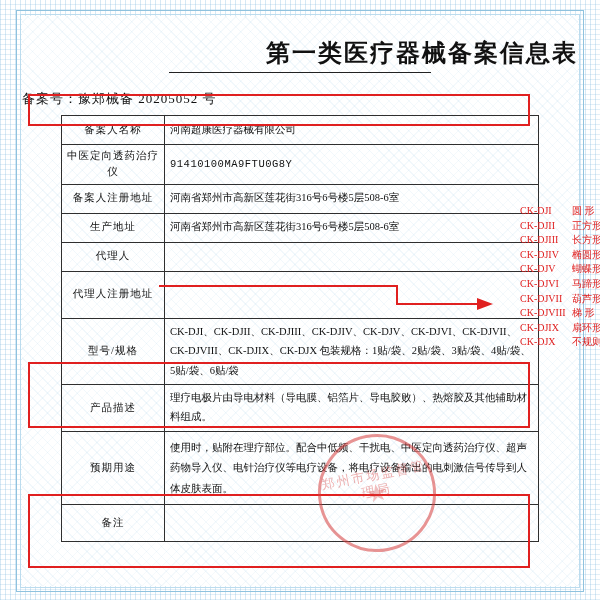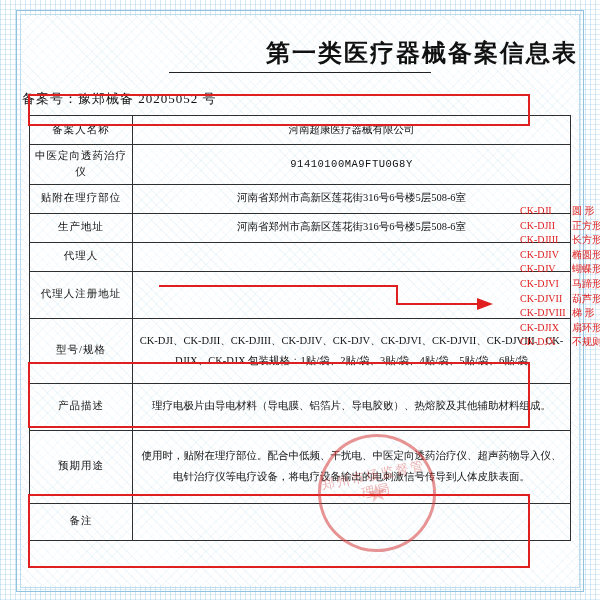--- a/index.html
+++ b/index.html
@@ -67,42 +67,42 @@
     font-family:"Liberation Serif", serif;
     font-size:13px;
     color:#111;
     margin:17px 34px 7px 0;
     letter-spacing:1px;
   }
 
   
   table.main{
     border-collapse:collapse;
-    width:542px;
+    width:478px;
     margin:0 auto;
     table-layout:fixed;
     font-family:"Liberation Serif", serif;
   }
   table.main td{
     border:1px solid #2f2f2f;
     font-size:10.5px;
     color:#111;
     vertical-align:middle;
     padding:3px 5px;
     line-height:1.55;
   }
   td.lab{
     width:92px;
     text-align:center;
     letter-spacing:1px;
     font-size:10.5px;
     padding:4px 2px;
   }
   td.val{
-    text-align:center;
+    text-align:left;
     padding-left:8px;
   }
   .h-sm{height:22px;}
   .h-md{height:30px;}
 
   .mono{font-family:"Liberation Mono", monospace;font-size:10px;letter-spacing:.5px;}
 
   
   .redbox{
     position:absolute;
@@ -174,21 +174,21 @@
       <tbody>
           <tr>
         <td class="lab h-sm">备案人名称</td>
         <td class="val h-sm">河南超康医疗器械有限公司</td>
       </tr>
       <tr>
         <td class="lab h-md">中医定向透药治疗仪</td>
         <td class="val h-md mono">91410100MA9FTU0G8Y</td>
       </tr>
       <tr>
-        <td class="lab h-sm">贴附在理疗部位</td>
+        <td class="lab h-sm">备案人注册地址</td>
         <td class="val h-sm">河南省郑州市高新区莲花街316号6号楼5层508-6室</td>
       </tr>
       <tr>
         <td class="lab h-sm">生产地址</td>
         <td class="val h-sm">河南省郑州市高新区莲花街316号6号楼5层508-6室</td>
       </tr>
       <tr>
         <td class="lab h-sm">代理人</td>
         <td class="val h-sm"></td>
       </tr>

